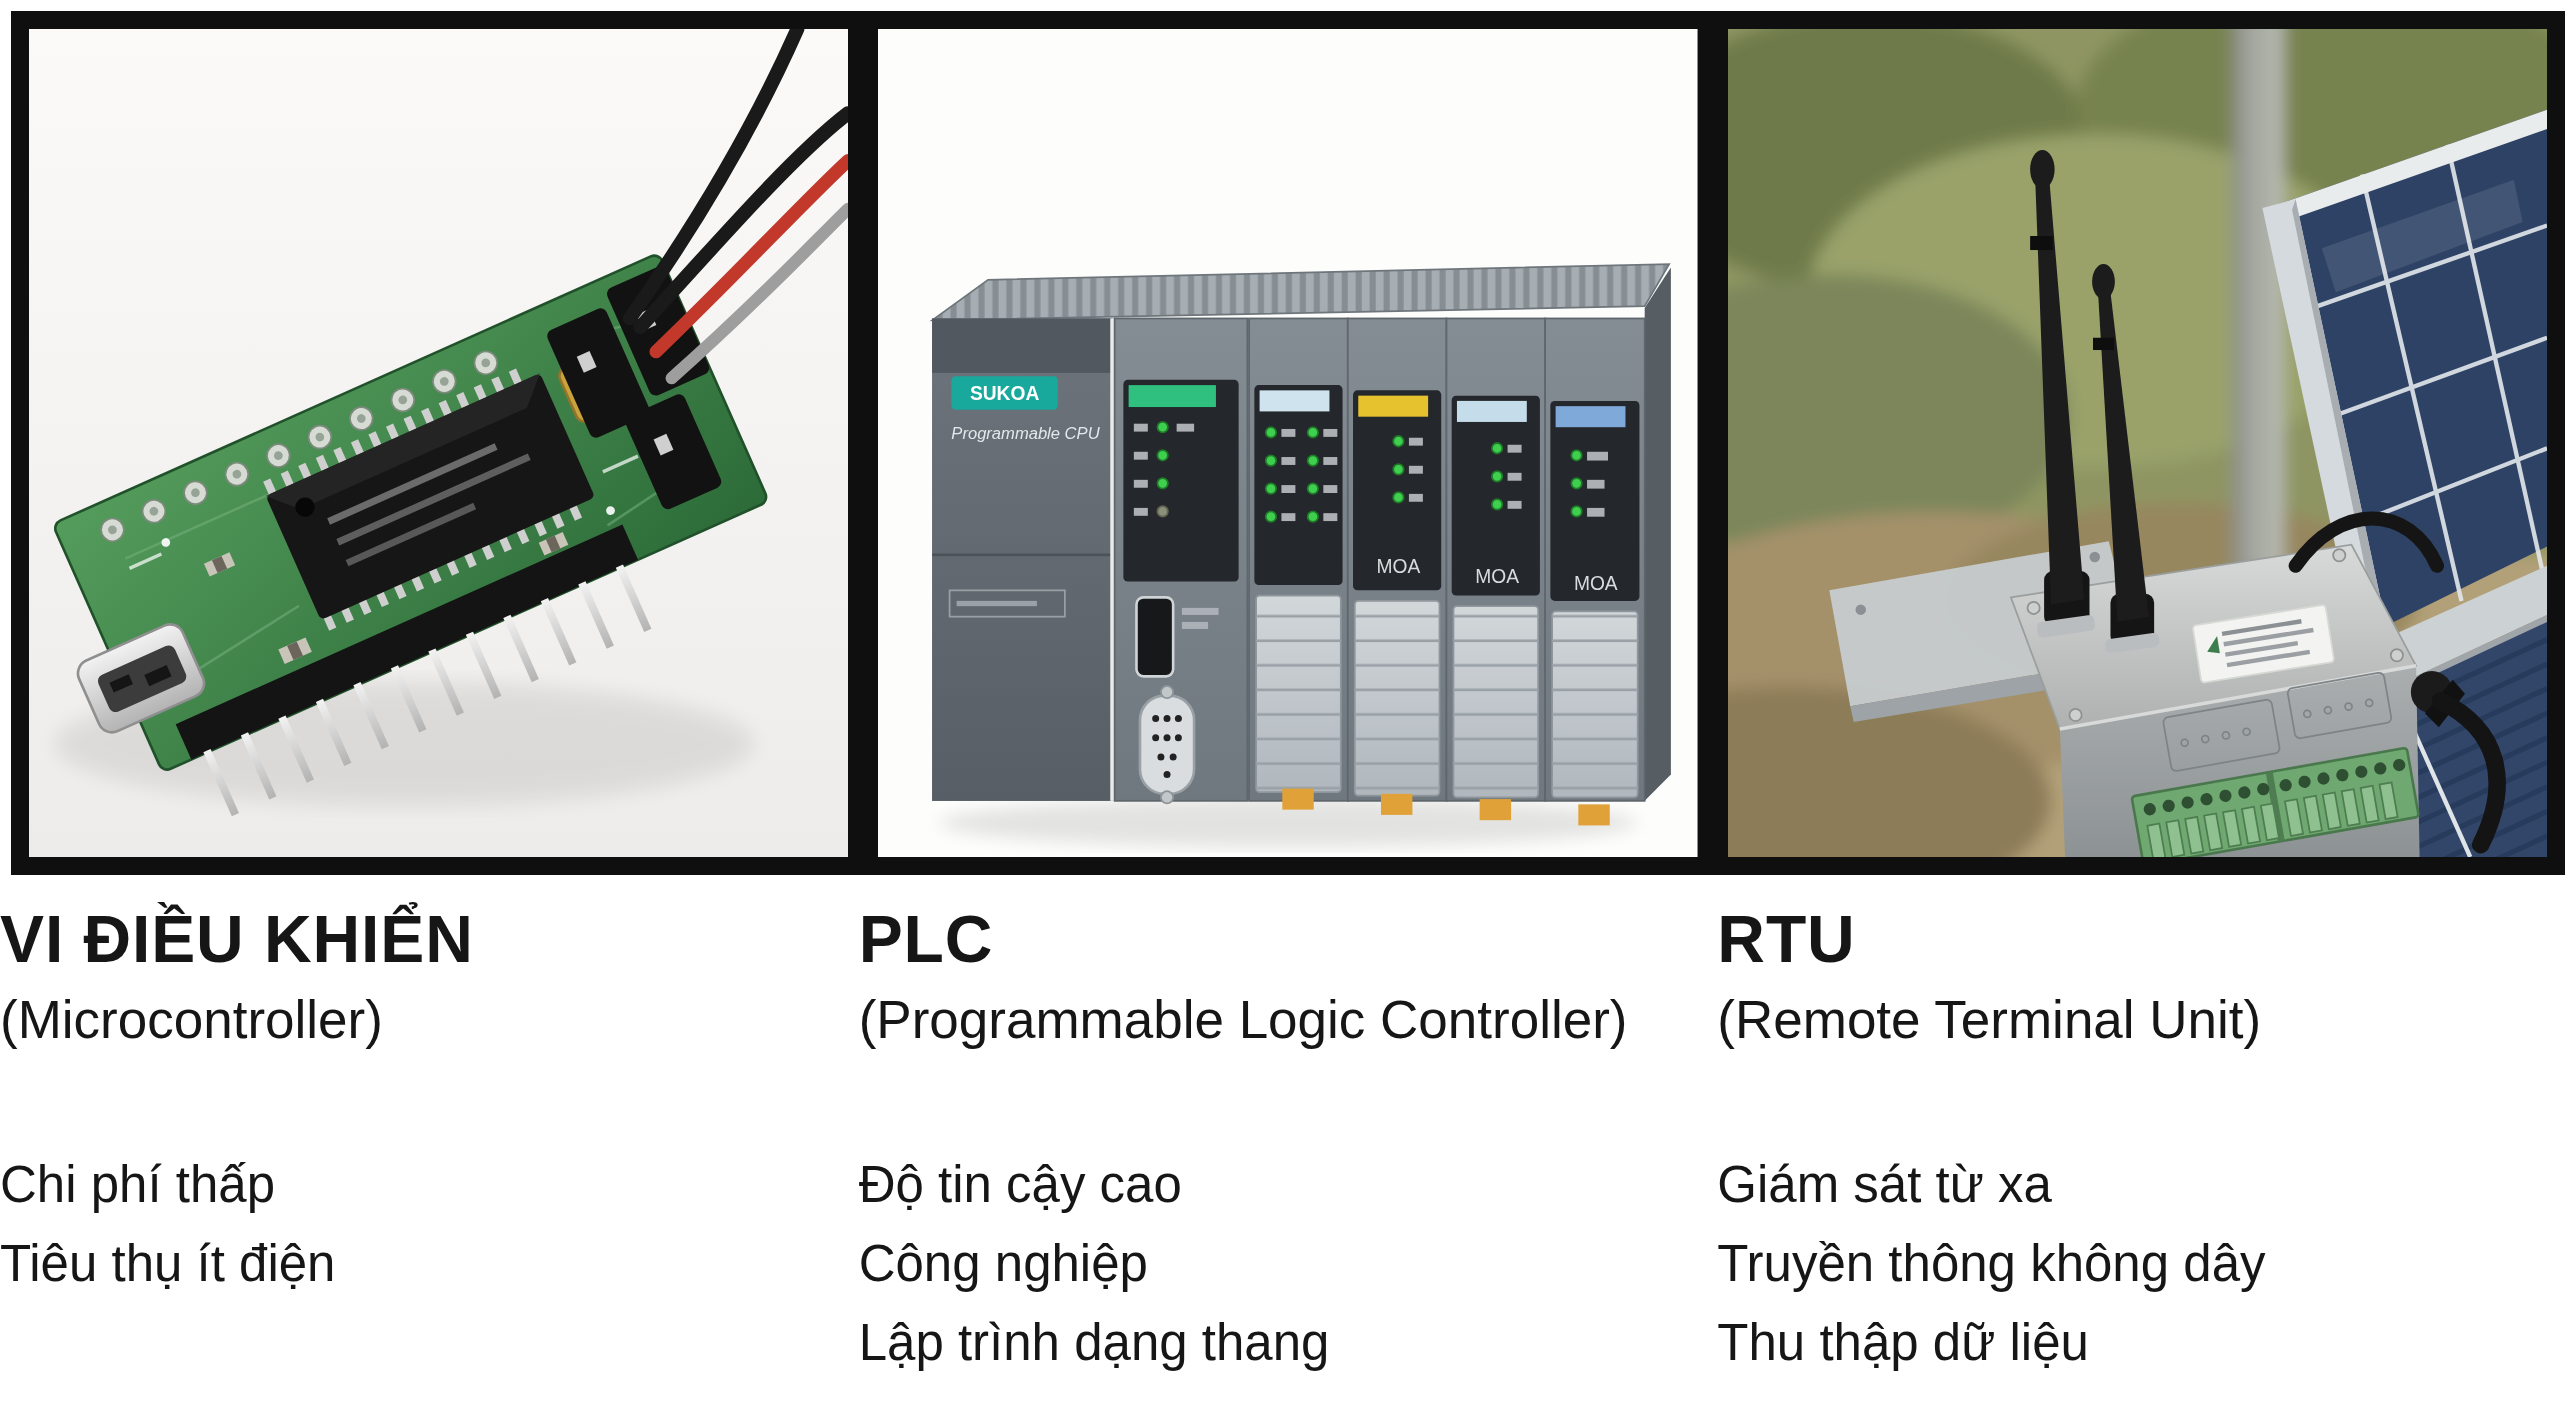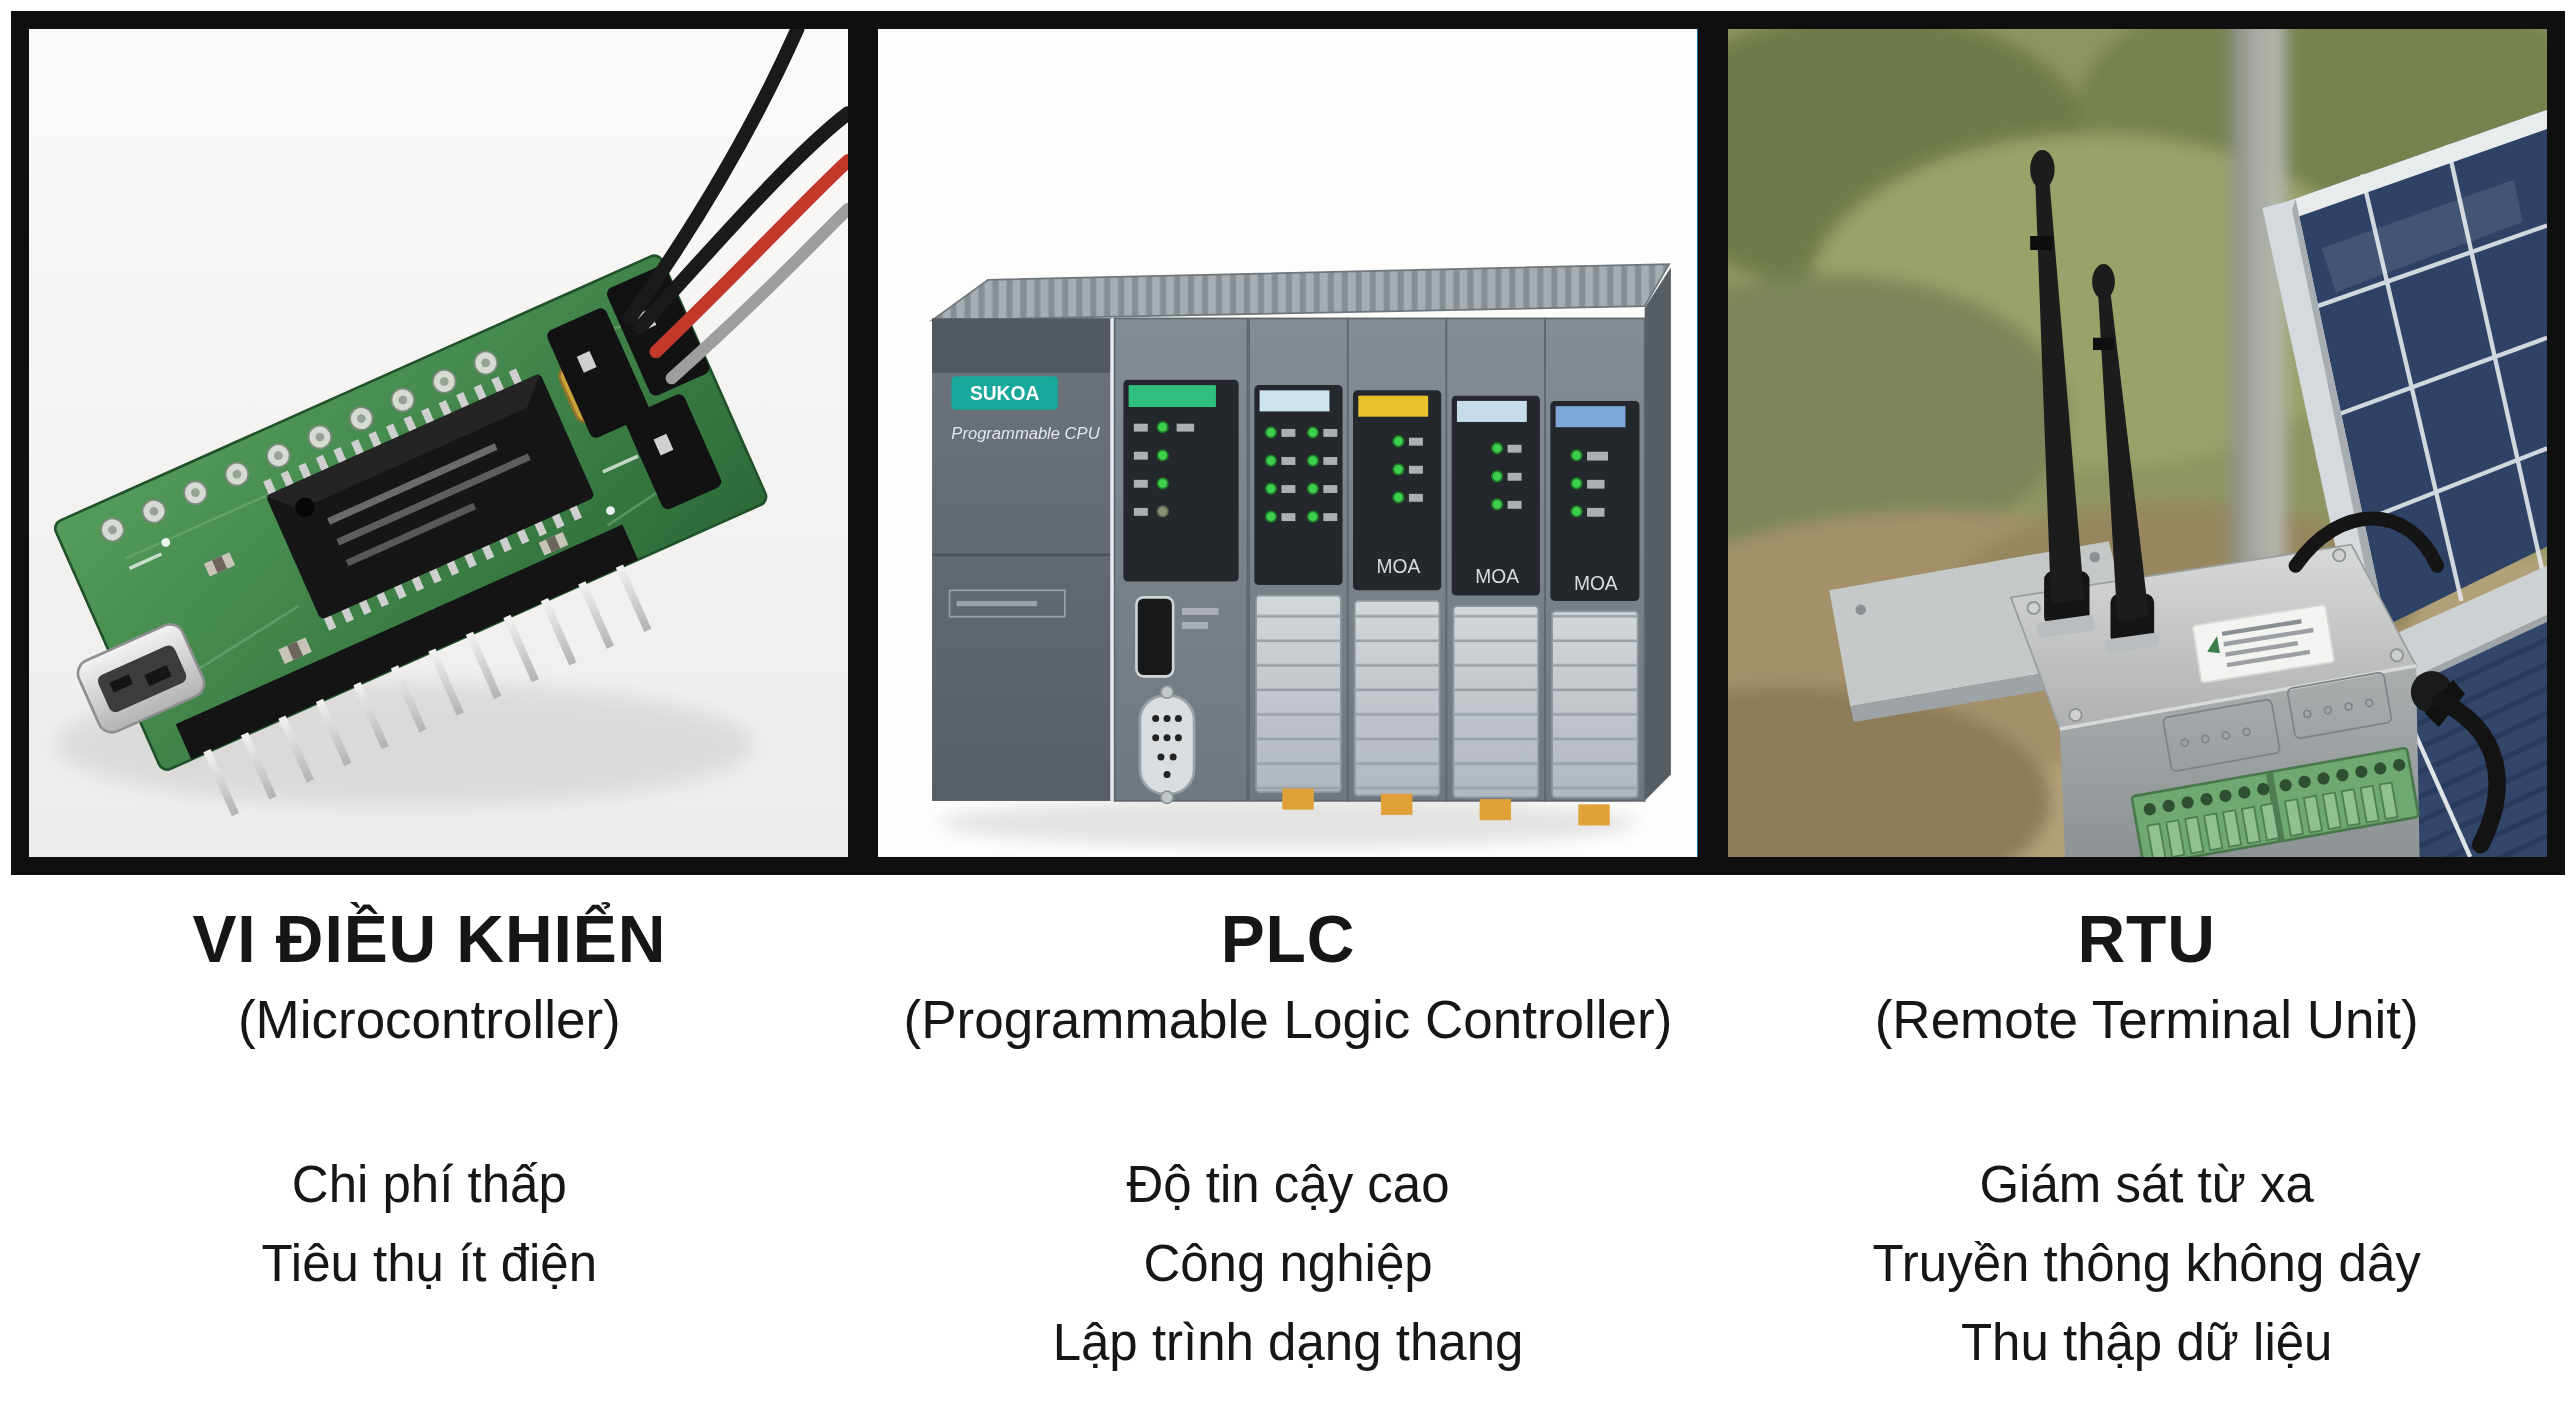--- a/index.html
+++ b/index.html
@@ -1,25 +1,25 @@
 <!DOCTYPE html>
 <html style="font-size:14.6px"><head>
 <meta charset="utf-8">
 <style>
   html,body{margin:0;padding:0;background:#ffffff}
   .canvas{position:relative;width:2576px;height:1405px;background:#ffffff;
           font-family:"Liberation Sans",sans-serif;overflow:hidden;color:#161616}
   .photo-strip{position:absolute;left:11px;top:11px;width:2554px;height:864px;
                box-sizing:border-box;background:#0f0f0f;border:6.4px solid #0f0f0f;
                display:flex;gap:6.4px}
-  figure.panel{flex:1 1 0;margin:12px;background:#0369a1;min-width:0;overflow:hidden}
+  figure.panel{flex:1 1 0;margin:12px;background:#d946ef;min-width:0;overflow:hidden}
   figure.panel svg{display:block;width:100%;height:100%}
   svg text{font-family:"Liberation Sans",sans-serif}
   .captions{position:absolute;left:0;top:880px;width:2576px;display:flex}
-  .col{flex:1 1 0;text-align:center;min-width:0}
+  .col{flex:1 1 0;text-align:left;min-width:0}
   .title{font-size:66px;font-weight:700;line-height:1.15;margin-top:22px;letter-spacing:0.9px}
   .subtitle{font-size:53px;line-height:1.2;margin-top:10px}
   .features{margin-top:95px;font-size:51px;line-height:1.54}
   .led{fill:#3ecf4e;stroke:#1f7a28;stroke-width:2}
   .glyph{fill:#c4c9cc;opacity:.85}
 </style>
 </head>
 <body>
 
 <div class="canvas">

